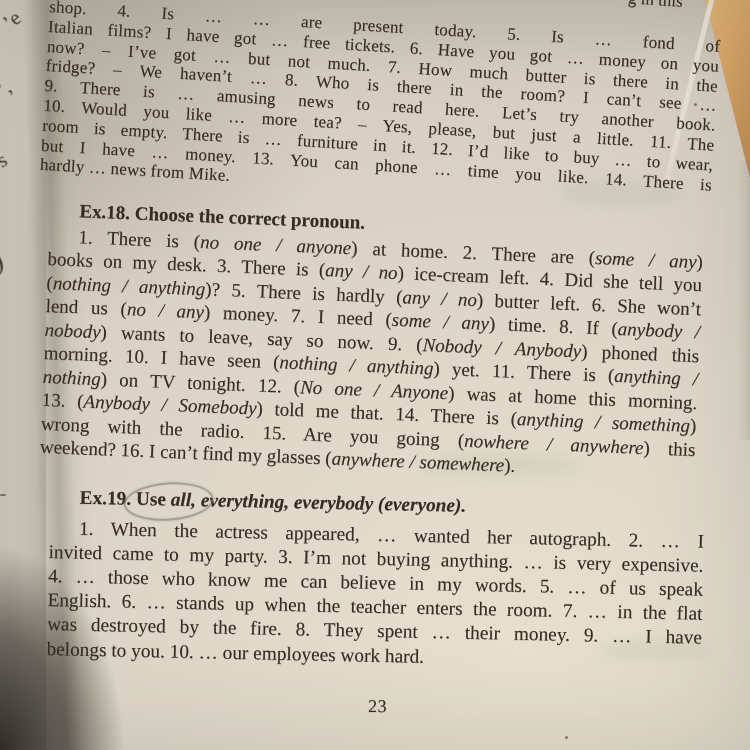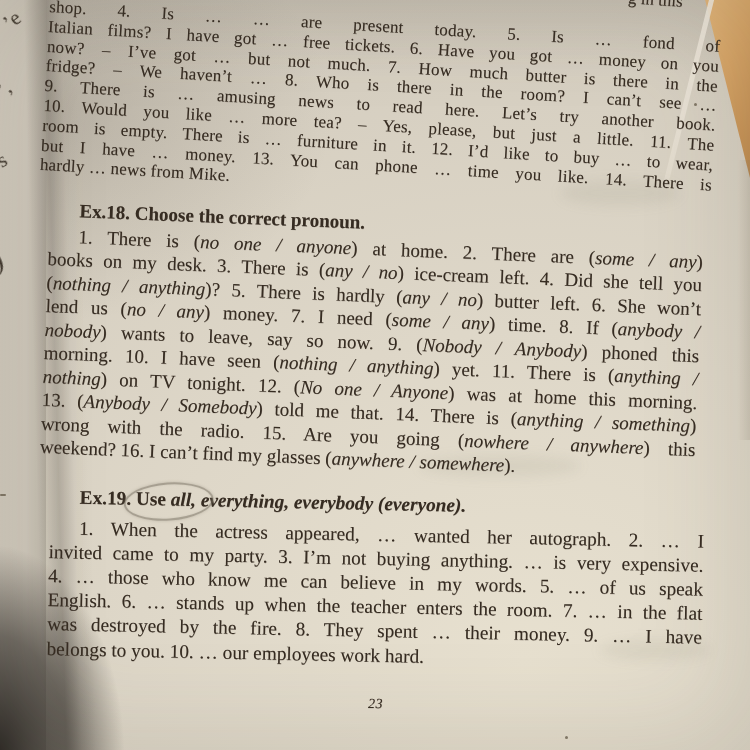--- a/index.html
+++ b/index.html
@@ -42,23 +42,23 @@
   .tline{text-align:justify;text-align-last:justify;}
   .tline.last{text-align-last:left;}
   .tline.indent{text-indent:30px;}
   .it{font-style:italic;}
   .bd{font-weight:bold;}
   .heading-wrap{position:relative;}
   .pencil-circle{position:absolute;left:74px;top:-5px;width:86px;height:34px;
     border:2.5px solid rgba(122,114,101,0.55);border-radius:50%;
     transform:rotate(-5deg);
     box-shadow:0 0 3px rgba(122,114,101,0.35), inset 0 0 2px rgba(122,114,101,0.2);}
-  .pageno{position:absolute;top:696px;left:368px;font-size:14px;color:#362c22;
+  .pageno{position:absolute;top:696px;left:368px;font-size:18px;color:#362c22;
     transform:rotate(0.5deg);letter-spacing:0.5px;
-    text-shadow:0.2px 0.4px 0.6px rgba(54,44,34,0.35);font-style:italic;}
+    text-shadow:0.2px 0.4px 0.6px rgba(54,44,34,0.35);}
   .edge-char{position:absolute;color:#41382e;font-size:21px;filter:blur(0.4px);}
   .top-cut-frag{position:absolute;top:-10px;left:628px;font-size:17px;color:#362c22;
     transform:rotate(3.6deg);text-shadow:0.2px 0.4px 0.6px rgba(54,44,34,0.35);}
 </style>
 </head>
 <body>
 
 <div class="photo">
 
   <div class="shade-topleft"></div>

